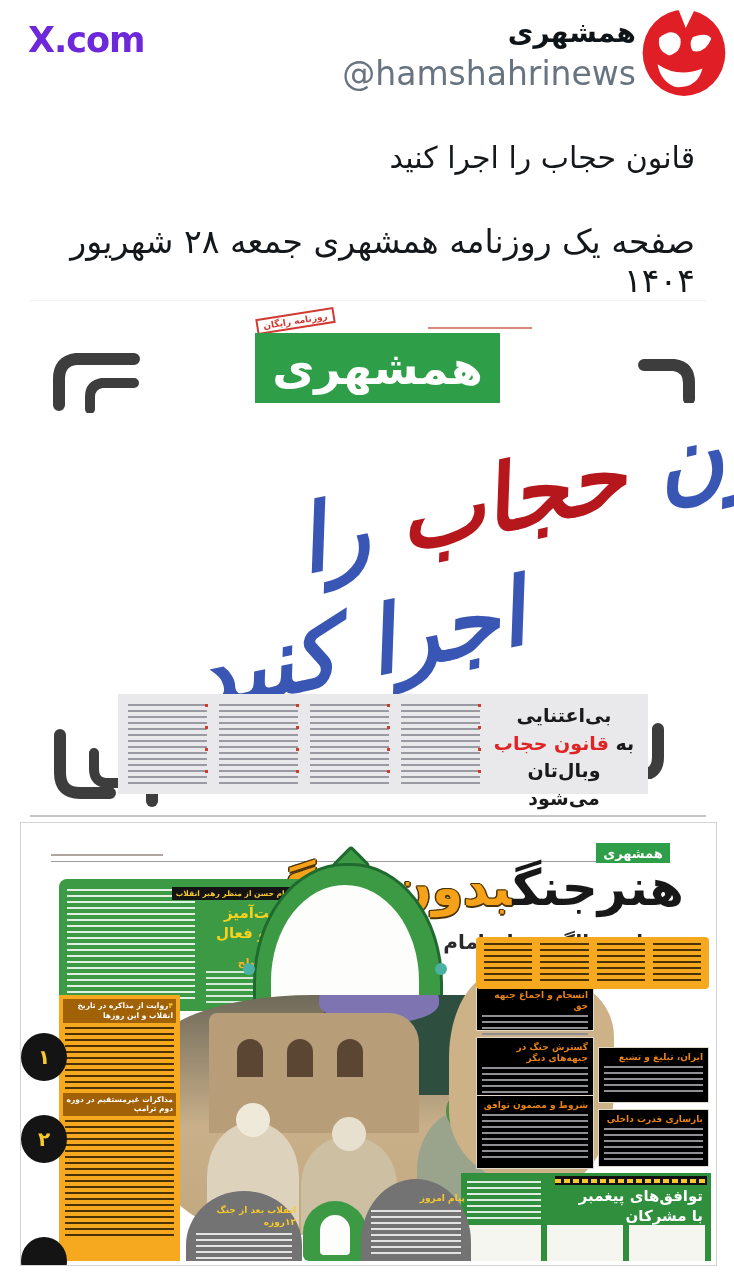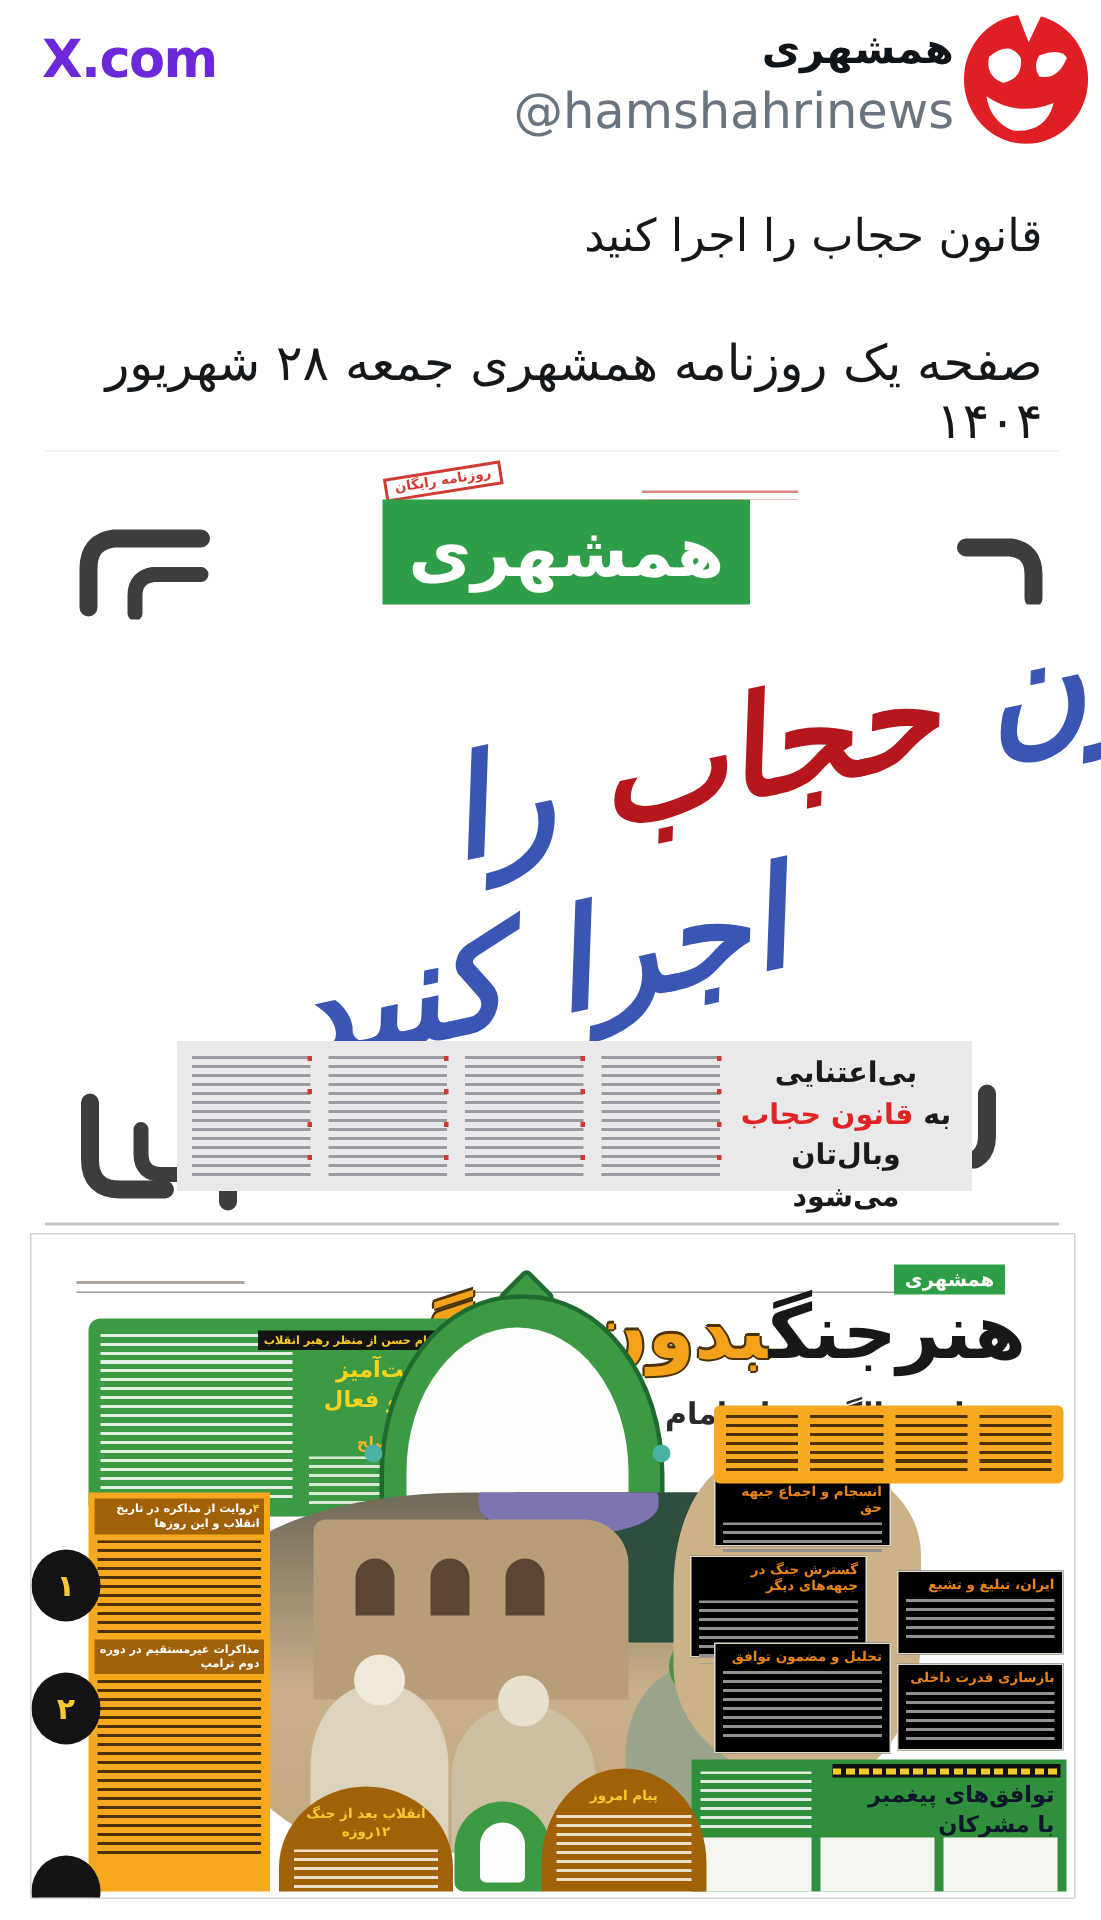--- a/index.html
+++ b/index.html
@@ -72,25 +72,25 @@
   
   .map-patch{left:428px;top:150px;width:165px;height:212px;background:#cdb288;border-radius:30% 45% 35% 50%/40% 30% 45% 35%;}
   .ibox{background:#000000;border:1px solid #ddd8c8;box-sizing:border-box;padding:4px 5px;}
   .ibox .ih{color:#e8821a;font-size:9px;font-weight:800;text-align:right;margin-bottom:3px;line-height:1.2;}
   .ibox .ib{height:calc(100% - 16px);--lc:#8f8f94;}
   .wide-orange{left:455px;top:114px;width:233px;height:52px;background:#f6a91e;border-radius:4px;display:flex;gap:8px;padding:6px 8px;box-sizing:border-box;}
   .wo-col{flex:1;--lc:#4a3205;}
   
   .bottom-green{left:440px;top:350px;width:250px;height:88px;background:#2f8f3c;}
   .bgr-strip{right:4px;top:3px;width:152px;height:9px;background:#111;--lc:#f6c92e;background-image:repeating-linear-gradient(to right,#f6c92e 0 6px,transparent 6px 9px);background-size:100% 4px;background-position:center;background-repeat:no-repeat;}
-  .bgr-h{right:8px;top:14px;color:#0f172a;font-size:15px;font-weight:800;text-align:right;line-height:1.3;}
+  .bgr-h{right:8px;top:14px;color:#ffffff;font-size:15px;font-weight:800;text-align:right;line-height:1.3;}
   .bgr-mtl{left:6px;top:8px;width:74px;height:38px;--lc:rgba(255,255,255,.85);}
   .bgr-white{top:52px;width:72px;height:32px;background:#f6f6f0;--lc:#5a8f5a;padding:2px;}
   
-  .dome{background:#a16207;border-radius:55% 55% 0 0/85% 85% 0 0;color:#f6c92e;text-align:center;}
+  .dome{background:#737373;border-radius:55% 55% 0 0/85% 85% 0 0;color:#f6c92e;}
   .dome .dl{font-size:9px;font-weight:800;padding:14px 6px 2px;line-height:1.3;}
   .dome .dm{margin:3px 10px;height:40px;--lc:rgba(255,255,255,.8);}
   .arch-base{left:282px;top:378px;width:64px;height:60px;background:#3d9a44;border-radius:32px 32px 6px 6px;}
   .arch-base::after{content:"";position:absolute;left:17px;top:14px;width:30px;height:40px;background:#fdfdfb;border-radius:15px 15px 4px 4px;}
 </style>
 </head>
 <body>
 
 <div class="screen">
 
@@ -205,26 +205,26 @@
     </div>
     <div class="abs medal" style="left:2px;top:212px;">۱</div>
     <div class="abs medal" style="left:2px;top:294px;">۲</div>
     <div class="abs medal" style="left:2px;top:416px;"></div>
 
     <div class="abs map-patch"></div>
     <div class="abs ibox" style="left:455px;top:162px;width:118px;height:46px;">
       <div class="ih rtl">انسجام و اجماع جبهه حق</div>
       <div class="ib mt"></div>
     </div>
-    <div class="abs ibox" style="left:439px;top:214px;width:118px;height:68px;">
+    <div class="abs ibox" style="left:455px;top:214px;width:118px;height:68px;">
       <div class="ih rtl">گسترش جنگ در جبهه‌های دیگر</div>
       <div class="ib mt"></div>
     </div>
     <div class="abs ibox" style="left:455px;top:272px;width:118px;height:74px;">
-      <div class="ih rtl">تحلیل و مضمون توافق</div>
+      <div class="ih rtl">شروط و مضمون توافق</div>
       <div class="ib mt"></div>
     </div>
 
     <div class="abs wide-orange">
       <div class="wo-col mt"></div>
       <div class="wo-col mt"></div>
       <div class="wo-col mt"></div>
       <div class="wo-col mt"></div>
     </div>
 

